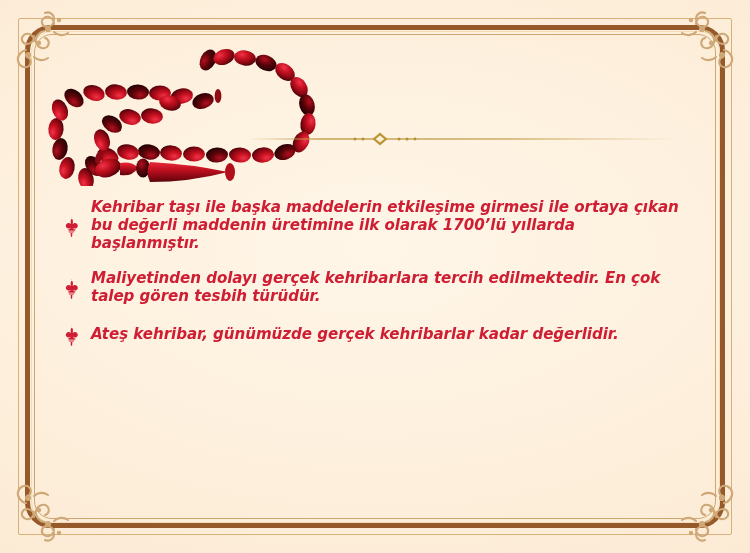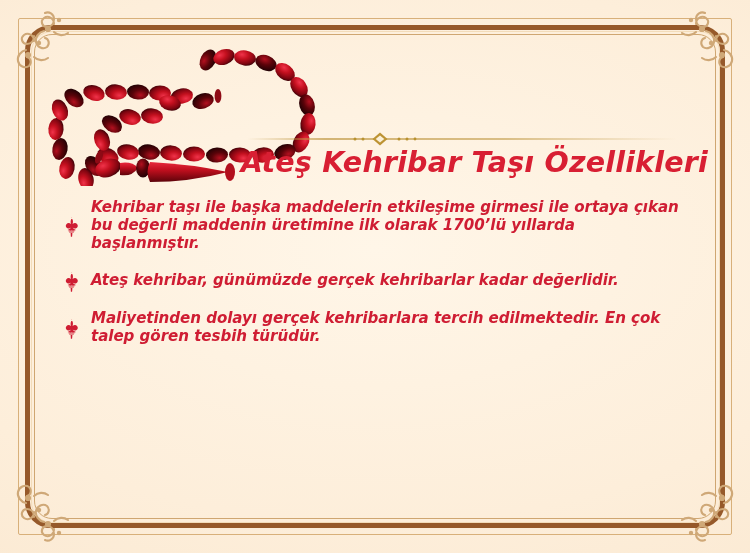--- a/index.html
+++ b/index.html
@@ -383,21 +383,20 @@
         <circle cx="116" cy="7" r="1.5"></circle>
         <circle cx="152" cy="7" r="1.5"></circle>
         <circle cx="160" cy="7" r="1.5"></circle>
         <circle cx="168" cy="7" r="1.4"></circle>
       </g>
       <path d="M133 0.5 L140.5 7 L133 13.5 L125.5 7 Z" fill="#bd9333"></path>
       <path d="M133 3.4 L137.3 7 L133 10.6 L128.7 7 Z" fill="#fbf0d8"></path>
     </svg>
   </div>
 
-  <div class="title">Ateş Kehribar Taşı Özellikleri</div>
 
   <div class="bullets">
 
     <div class="bullet">
       <span class="bullet-icon">
         <svg viewBox="0 0 17 20" width="17" height="20" aria-hidden="true">
           <g fill="#cf1d33">
             <path d="M8.5 0.6 c1.5 2.2 1.9 4.4 1.1 6.4 1.6 -1.3 3.4 -1.3 4.6 0.2 1.1 1.4 0.6 3.3 -1 4 -1.3 0.6 -2.7 0.2 -3.5 -0.7 0.7 1.3 1.9 2.1 3.3 2.4 -1.3 0.8 -2.8 1 -4.2 0.6 l0 0 c-1.4 0.4 -2.9 0.2 -4.2 -0.6 1.4 -0.3 2.6 -1.1 3.3 -2.4 -0.8 0.9 -2.2 1.3 -3.5 0.7 -1.6 -0.7 -2.1 -2.6 -1 -4 1.2 -1.5 3 -1.5 4.6 -0.2 -0.8 -2 -0.4 -4.2 1.1 -6.4 z"></path>
             <path d="M5.4 14.4 h6.2 q-0.5 1.2 -3.1 1.2 -2.6 0 -3.1 -1.2 z"></path>
             <path d="M7.6 15.9 h1.8 l-0.3 3.9 h-1.2 z"></path>
@@ -410,30 +409,30 @@
     <div class="bullet">
       <span class="bullet-icon">
         <svg viewBox="0 0 17 20" width="17" height="20" aria-hidden="true">
           <g fill="#cf1d33">
             <path d="M8.5 0.6 c1.5 2.2 1.9 4.4 1.1 6.4 1.6 -1.3 3.4 -1.3 4.6 0.2 1.1 1.4 0.6 3.3 -1 4 -1.3 0.6 -2.7 0.2 -3.5 -0.7 0.7 1.3 1.9 2.1 3.3 2.4 -1.3 0.8 -2.8 1 -4.2 0.6 l0 0 c-1.4 0.4 -2.9 0.2 -4.2 -0.6 1.4 -0.3 2.6 -1.1 3.3 -2.4 -0.8 0.9 -2.2 1.3 -3.5 0.7 -1.6 -0.7 -2.1 -2.6 -1 -4 1.2 -1.5 3 -1.5 4.6 -0.2 -0.8 -2 -0.4 -4.2 1.1 -6.4 z"></path>
             <path d="M5.4 14.4 h6.2 q-0.5 1.2 -3.1 1.2 -2.6 0 -3.1 -1.2 z"></path>
             <path d="M7.6 15.9 h1.8 l-0.3 3.9 h-1.2 z"></path>
           </g>
         </svg>
       </span>
-      <span class="bullet-text">Ateş kehribar, günümüzde gerçek kehribarlar kadar değerlidir.</span>
+      <span class="bullet-text">Maliyetinden dolayı gerçek kehribarlara tercih edilmektedir. En çok talep gören tesbih türüdür.</span>
     </div>
 
     <div class="bullet">
       <span class="bullet-icon">
         <svg viewBox="0 0 17 20" width="17" height="20" aria-hidden="true">
           <g fill="#cf1d33">
             <path d="M8.5 0.6 c1.5 2.2 1.9 4.4 1.1 6.4 1.6 -1.3 3.4 -1.3 4.6 0.2 1.1 1.4 0.6 3.3 -1 4 -1.3 0.6 -2.7 0.2 -3.5 -0.7 0.7 1.3 1.9 2.1 3.3 2.4 -1.3 0.8 -2.8 1 -4.2 0.6 l0 0 c-1.4 0.4 -2.9 0.2 -4.2 -0.6 1.4 -0.3 2.6 -1.1 3.3 -2.4 -0.8 0.9 -2.2 1.3 -3.5 0.7 -1.6 -0.7 -2.1 -2.6 -1 -4 1.2 -1.5 3 -1.5 4.6 -0.2 -0.8 -2 -0.4 -4.2 1.1 -6.4 z"></path>
             <path d="M5.4 14.4 h6.2 q-0.5 1.2 -3.1 1.2 -2.6 0 -3.1 -1.2 z"></path>
             <path d="M7.6 15.9 h1.8 l-0.3 3.9 h-1.2 z"></path>
           </g>
         </svg>
       </span>
-      <span class="bullet-text">Maliyetinden dolayı gerçek kehribarlara tercih edilmektedir. En çok talep gören tesbih türüdür.</span>
+      <span class="bullet-text">Ateş kehribar, günümüzde gerçek kehribarlar kadar değerlidir.</span>
     </div>
 
   </div>
 </div>
 
 </body></html>

